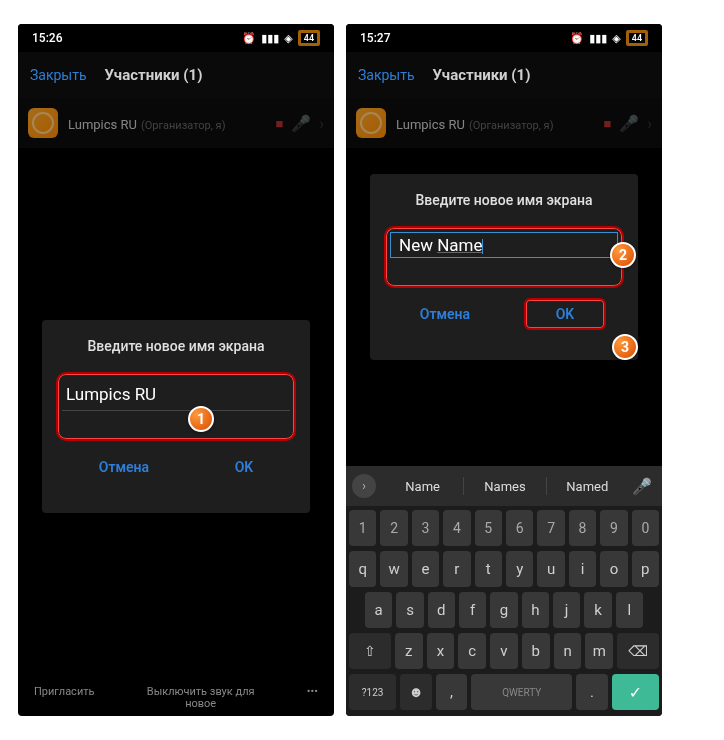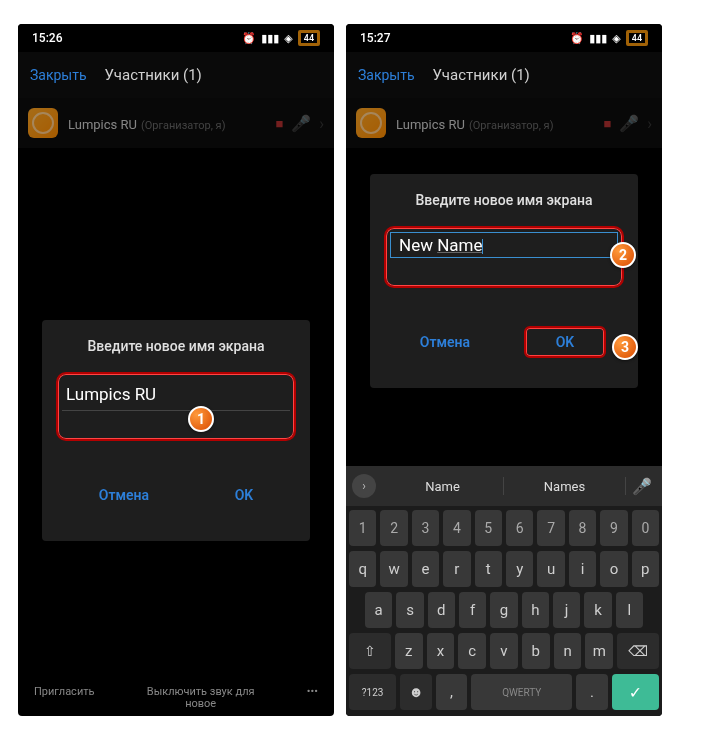--- a/index.html
+++ b/index.html
@@ -35,21 +35,21 @@
     .battery-box { border: 3px solid #a16207; border-radius: 2px; padding: 0 3px; font-size: 9px; }
     .header {
       height: 46px;
       background: #0a0a0a;
       display: flex;
       align-items: center;
       padding: 0 12px;
       gap: 18px;
     }
     .close-btn { color: #2d7fd9; font-size: 14px; }
-    .header-title { color: #d0d0d0; font-size: 15px; font-weight: 400; }
+    .header-title { color: #d0d0d0; font-size: 15px; font-weight: 700; }
     .participant-row {
       height: 50px;
       background: #0d0d0d;
       display: flex;
       align-items: center;
       padding: 0 10px;
       gap: 10px;
       opacity: 0.65;
     }
     .avatar {
@@ -113,21 +113,20 @@
       display: inline-block; 
       width: 1px; 
       height: 15px; 
       background: #3a8fd0; 
       vertical-align: middle;
     }
     .dialog-buttons {
       display: flex;
       justify-content: space-around;
       padding: 10px 0 18px;
-      margin-top: 28px;
     }
     .dialog-btn {
       color: #2d7fd9;
       font-size: 14px;
       font-weight: 600;
       padding: 8px 18px;
     }
     .ok-highlight {
       border: 2px solid #b30000;
       border-radius: 6px;
@@ -333,20 +332,21 @@
   </div>
   <div class="callout callout2">2</div>
   <div class="callout callout3">3</div>
 
   <div class="suggest-bar">
     <div class="suggest-chevron">›</div>
     <div class="suggest-item">Name</div>
     <div class="suggest-div"></div>
     <div class="suggest-item">Names</div>
     <div class="suggest-div"></div>
+    <div class="suggest-item">Named</div>
     <div class="mic-sug">🎤</div>
   </div>
 
   <div class="keyboard">
     <div class="krow">
       <div class="key num">1</div>
       <div class="key num">2</div>
       <div class="key num">3</div>
       <div class="key num">4</div>
       <div class="key num">5</div>

